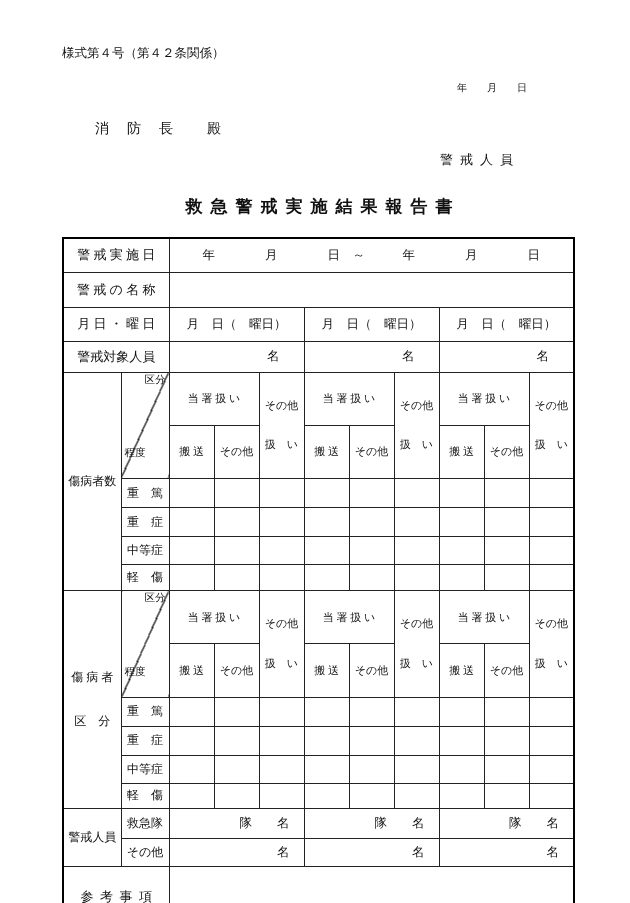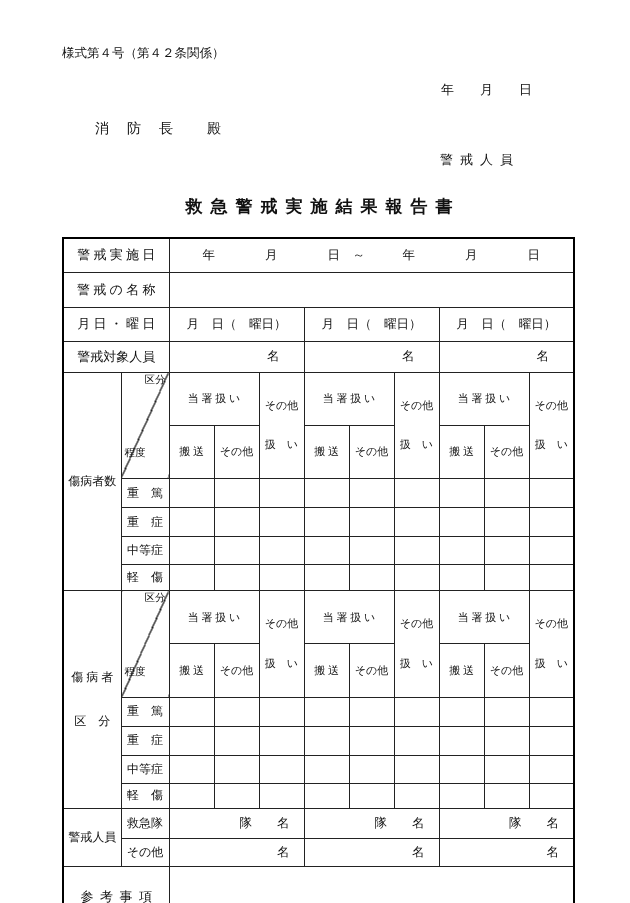--- a/index.html
+++ b/index.html
@@ -3,21 +3,21 @@
 <meta charset="utf-8">
 <style>
   html,body{margin:0;padding:0;}
   body{
     width:630px;height:903px;background:#ffffff;position:relative;
     font-family:"Liberation Serif","DejaVu Serif",serif;color:#111;
     -webkit-font-smoothing:antialiased;
   }
   .abs{position:absolute;white-space:pre;}
   .form-number{left:62px;top:45px;font-size:12.5px;}
-  .date-line{left:441px;top:81px;font-size:13px;}
+  .date-line{left:457px;top:81px;font-size:10px;}
   .addressee{left:95px;top:120px;font-size:14px;letter-spacing:2px;}
   .sender{left:440px;top:151px;font-size:13px;letter-spacing:7px;}
   .form-title{left:0;top:195px;width:630px;text-align:center;
     font-size:17px;font-weight:bold;letter-spacing:8px;white-space:pre;padding-left:8px;}
 
   table.report{
     position:absolute;left:62px;top:237px;width:511px;
     border-collapse:collapse;table-layout:fixed;
     border:2px solid #000;
   }

